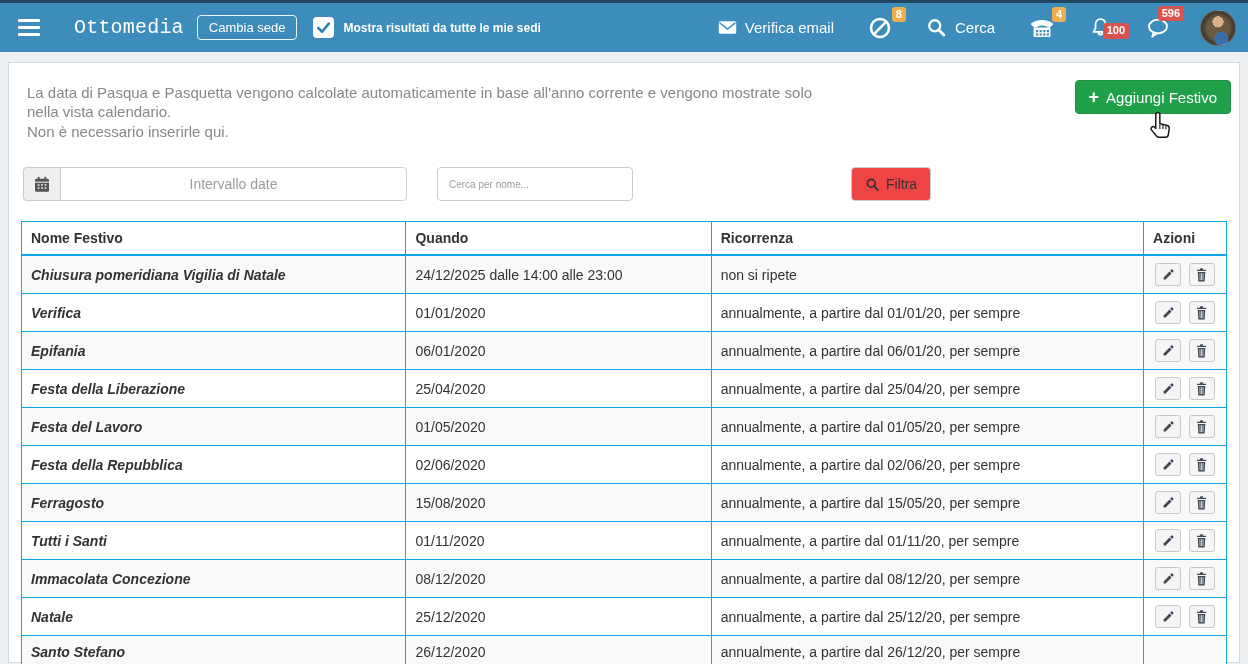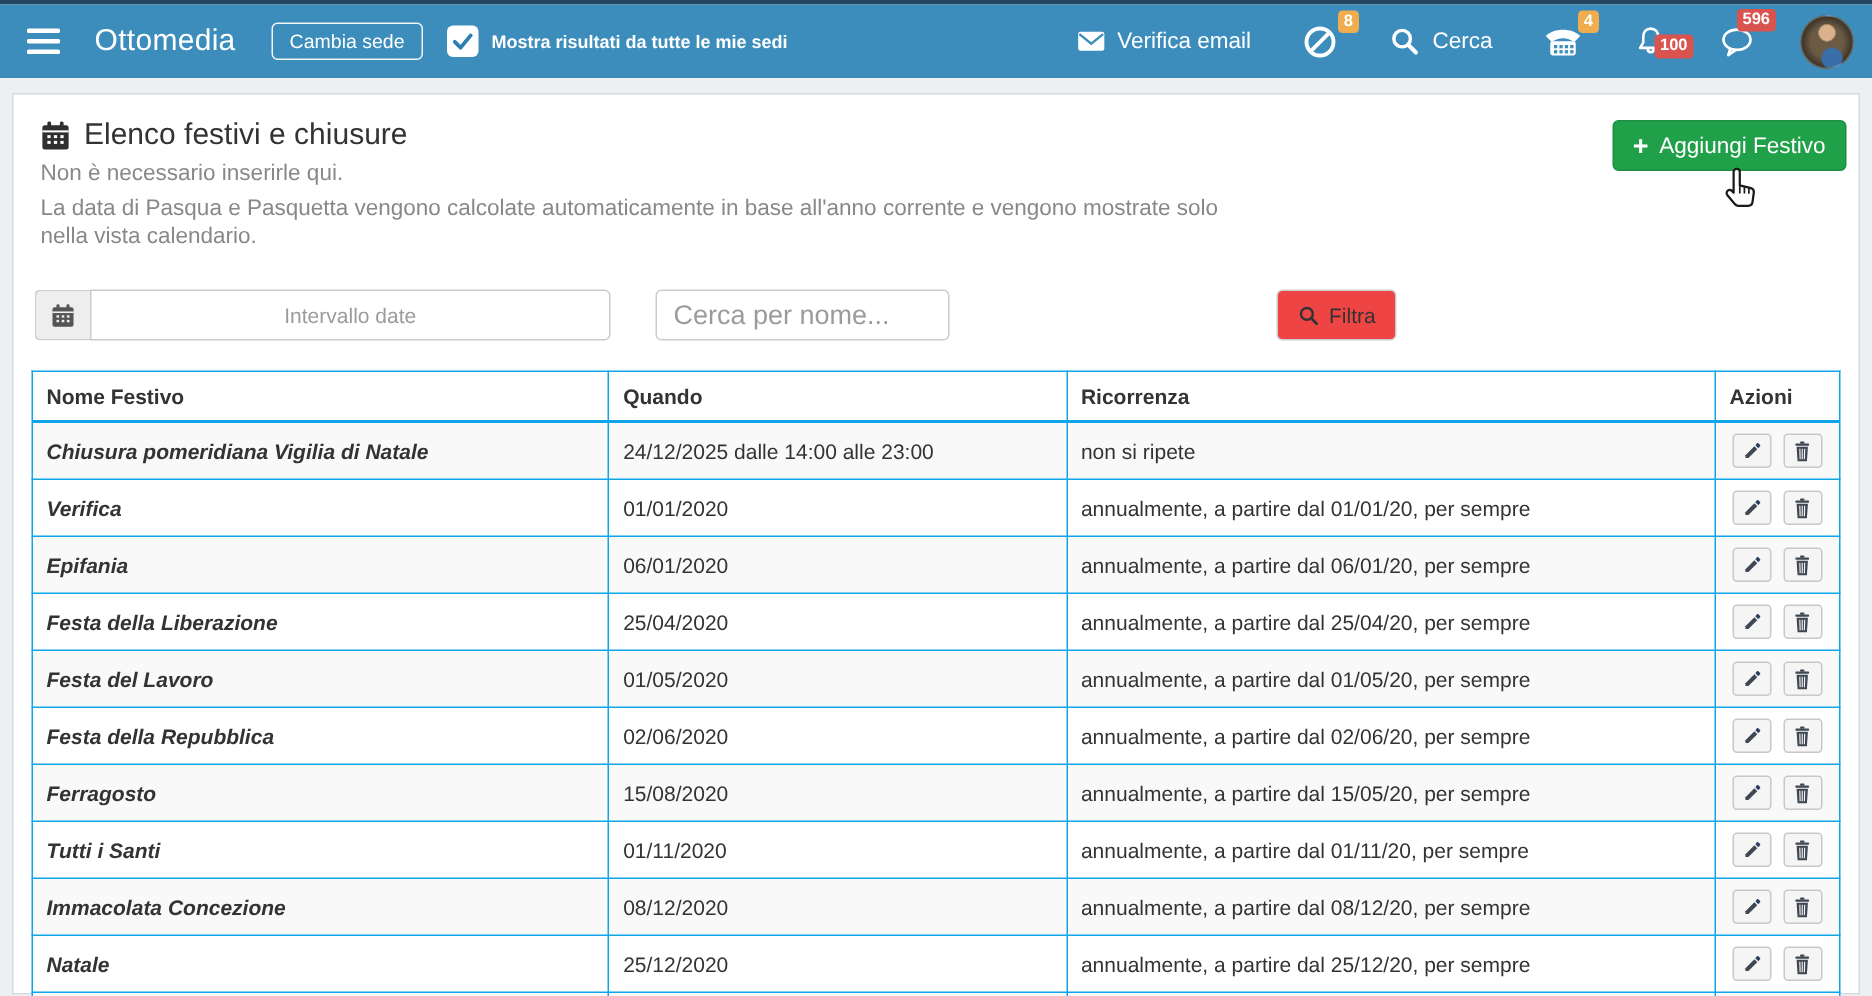--- a/index.html
+++ b/index.html
@@ -14,23 +14,23 @@
   .top-strip { height:3px; background:#24455e; }
   .navbar {
     height:49px; background:#3c8dbc; color:#fff;
     display:flex; align-items:center; padding:0 12px;
   }
   .hamburger {
     width:34px; height:30px; background:none; border:none; cursor:pointer;
     display:flex; flex-direction:column; justify-content:center; gap:4px; padding:4px 6px;
   }
   .hamburger i { display:block; height:3px; background:#fff; border-radius:1px; }
-  .brand { font-size:20px; margin-left:17px; letter-spacing:.2px; cursor:pointer; }
+  .brand { font-size:20px; margin-left:28px; letter-spacing:.2px; cursor:pointer;font-family:Liberation Mono, monospace; }
   .change-site-btn {
-    margin-left:24px; background:transparent; border:1px solid #f2f6f9; color:#fff;
+    margin-left:13px; background:transparent; border:1px solid #f2f6f9; color:#fff;
     border-radius:4px; font-size:13px; padding:4px 11px; cursor:pointer;
     font-family:"Liberation Sans", sans-serif;
   }
   .nav-checkbox {
     width:21px; height:21px; background:#fff; border-radius:4px; margin-left:16px;
     display:inline-flex; align-items:center; justify-content:center; cursor:pointer; flex:none;
   }
   .show-all-label { margin-left:9px; font-weight:bold; font-size:12px; white-space:nowrap; }
   .nav-right { margin-left:auto; display:flex; align-items:center; }
   .nav-item {
@@ -76,21 +76,21 @@
     width:37px; height:34px; background:#eee; border:1px solid #ccc; border-right:none;
     border-radius:4px 0 0 4px; display:flex; align-items:center; justify-content:center; cursor:pointer;
   }
   .date-input {
     width:347px; height:34px; border:1px solid #ccc; border-radius:0 4px 4px 0;
     text-align:center; font-size:14px; padding:0 8px; color:#555; outline:none;
     font-family:"Liberation Sans", sans-serif;
   }
   .name-input {
     width:196px; height:34px; border:1px solid #ccc; border-radius:4px;
-    margin-left:30px; padding:5px 11px; font-size:18px; color:#555; outline:none;
+    margin-left:30px; padding:5px 11px; font-size:10px; color:#555; outline:none;
     font-family:"Liberation Sans", sans-serif;
   }
   input::placeholder { color:#9b9b9b; }
   .filter-btn {
     margin-left:218px; height:34px; padding:0 13px; cursor:pointer;
     background:#ef4444; border:1px solid #ccc; border-radius:4px;
     font-size:14px; color:#333; display:flex; align-items:center; gap:6px;
     font-family:"Liberation Sans", sans-serif;
   }
   
@@ -183,39 +183,22 @@
         <ellipse cx="12" cy="9.5" rx="9" ry="6.8"></ellipse>
         <path d="M7.5 15.4 L6.2 19.8 L11.2 16.2" stroke-linejoin="round"></path>
       </svg>
       <span class="badge red" style="top:-11px; right:-14px;">596</span>
     </div>
     <div class="avatar"></div>
   </div>
 </div>
 
 <div class="main-card">
-  <h1 class="page-title">
-    <svg width="20" height="21" viewBox="0 0 24 25" fill="#2f2f2f">
-      <rect x="1.5" y="4" width="21" height="19.5" rx="2"></rect>
-      <rect x="5.5" y="1" width="3" height="5.5" rx="1.2"></rect>
-      <rect x="15.5" y="1" width="3" height="5.5" rx="1.2"></rect>
-      <g fill="#fff">
-        <rect x="1.5" y="8.2" width="21" height="1.6"></rect>
-        <rect x="5.5" y="12" width="2.6" height="2.4"></rect>
-          <rect x="10.7" y="12" width="2.6" height="2.4"></rect>
-          <rect x="15.9" y="12" width="2.6" height="2.4"></rect>
-        <rect x="5.5" y="16.6" width="2.6" height="2.4"></rect>
-          <rect x="10.7" y="16.6" width="2.6" height="2.4"></rect>
-          <rect x="15.9" y="16.6" width="2.6" height="2.4"></rect>
-      </g>
-    </svg>
-    <span>Elenco festivi e chiusure</span>
-  </h1>
+  <p class="page-desc">La data di Pasqua e Pasquetta vengono calcolate automaticamente in base all'anno corrente e vengono mostrate solo nella vista calendario.</p>
   <p class="page-desc" style="margin-top:1px;">Non è necessario inserirle qui.</p>
-  <p class="page-desc">La data di Pasqua e Pasquetta vengono calcolate automaticamente in base all'anno corrente e vengono mostrate solo nella vista calendario.</p>
 
   <button class="add-btn">
     <span class="plus">+</span>
     <span>Aggiungi Festivo</span>
   </button>
 
   <svg class="cursor-hand" width="28" height="32" viewBox="0 0 24 28">
     <path d="M9.2 2.2 C10.2 2.2 11 3 11 4 L11 12 L12.2 12.2 L17.5 13.5 C18.6 13.8 19.3 14.8 19.2 15.9 L18.4 21.8 C18.2 23 17.2 23.8 16 23.8 L10.2 23.8 C9.4 23.8 8.7 23.5 8.2 22.9 L3.8 17.6 C3.1 16.8 3.2 15.6 4 15 C4.7 14.4 5.8 14.5 6.4 15.1 L7.4 16.1 L7.4 4 C7.4 3 8.2 2.2 9.2 2.2 Z" fill="#fff" stroke="#1a1a1a" stroke-width="1.3" stroke-linejoin="round"></path>
     <path d="M11 12.6 L11 16.6 M13.7 13 L13.7 16.6 M16.3 13.6 L16.3 16.8" stroke="#1a1a1a" stroke-width="1" fill="none"></path>
   </svg>

